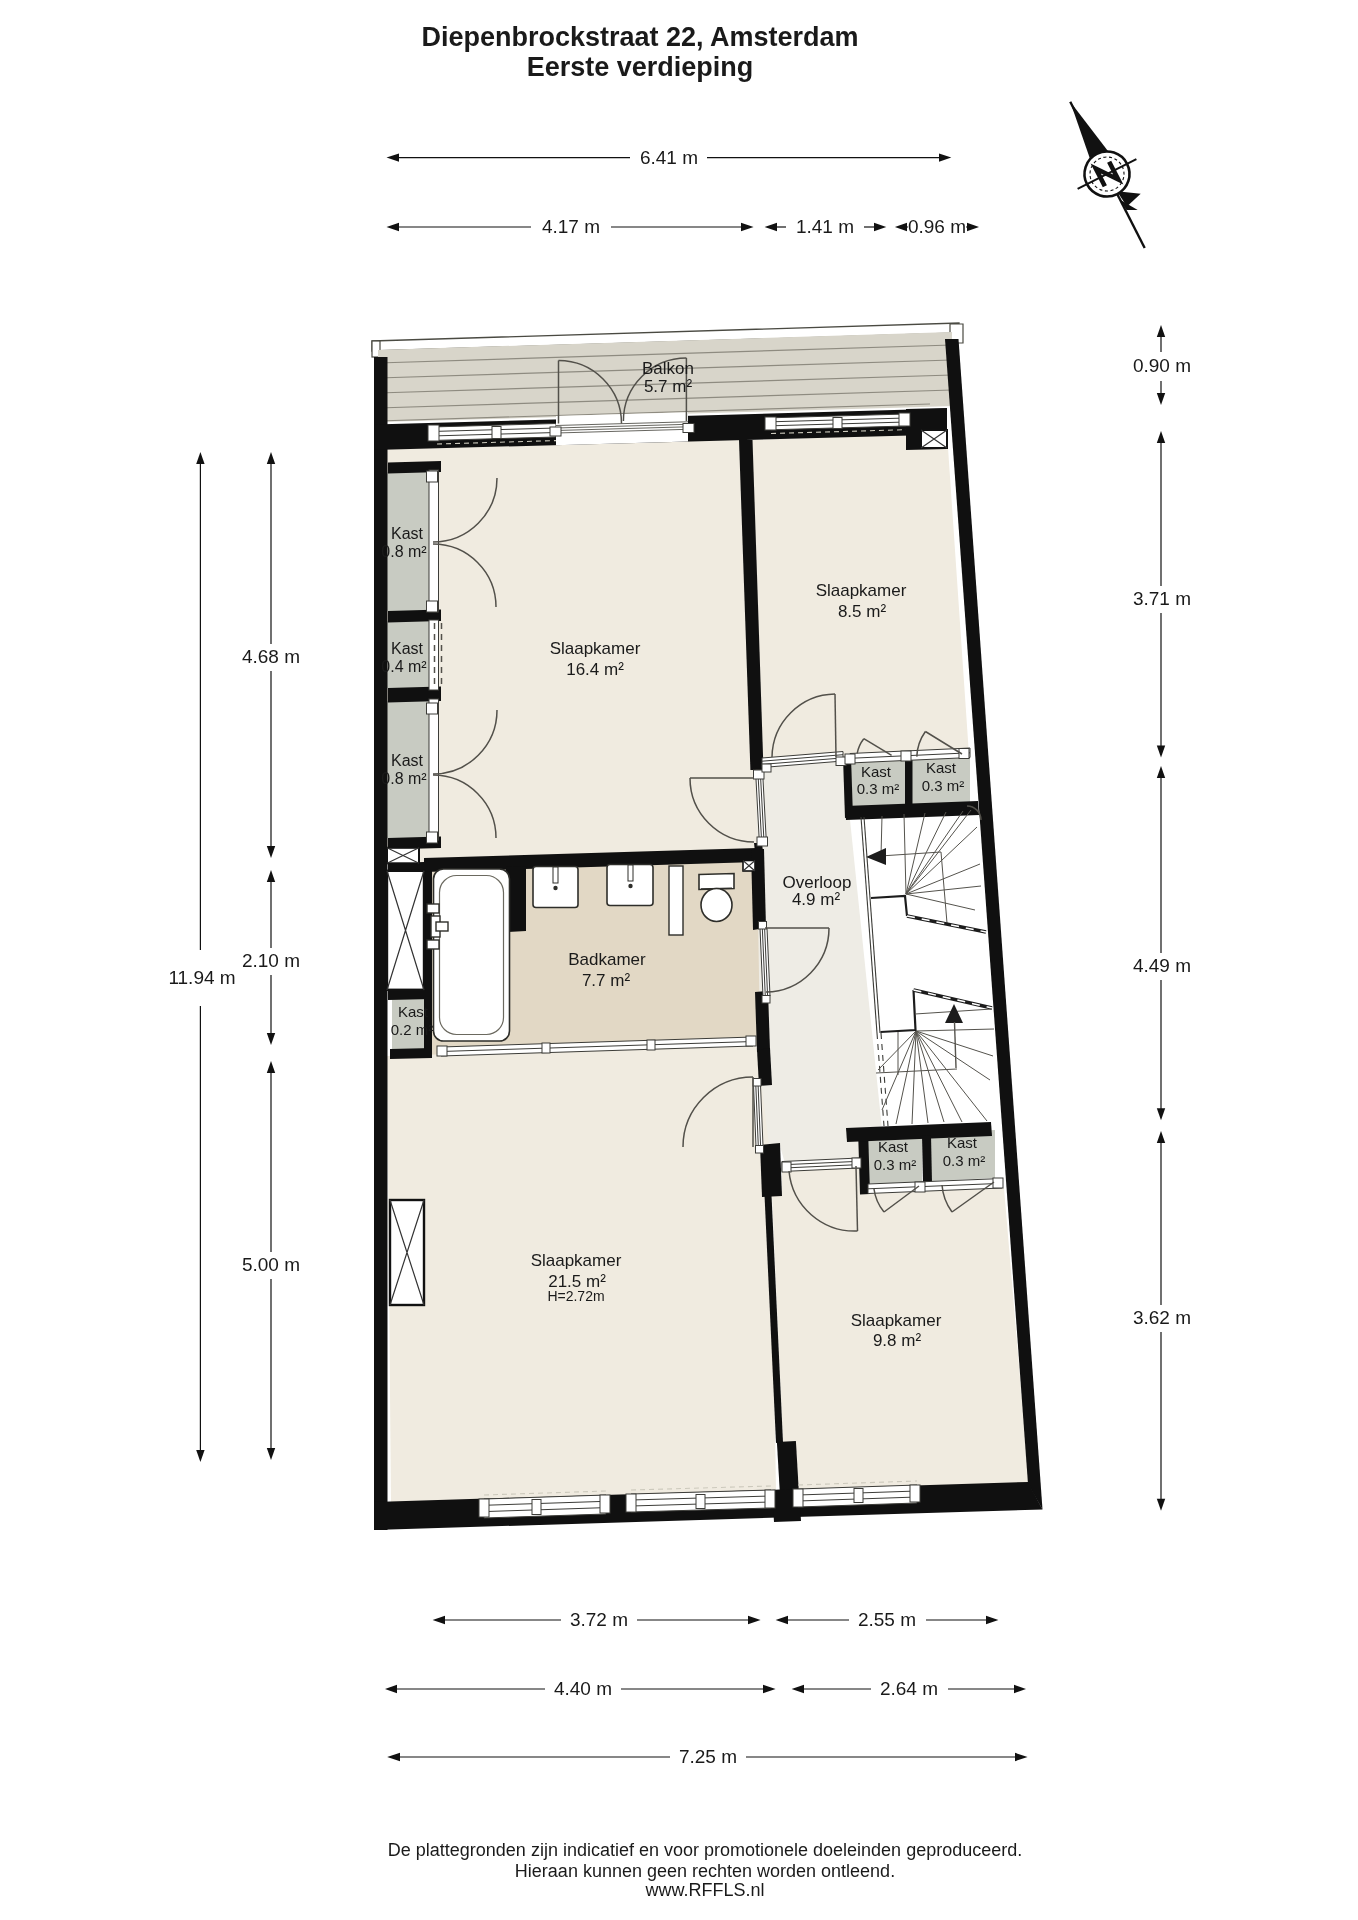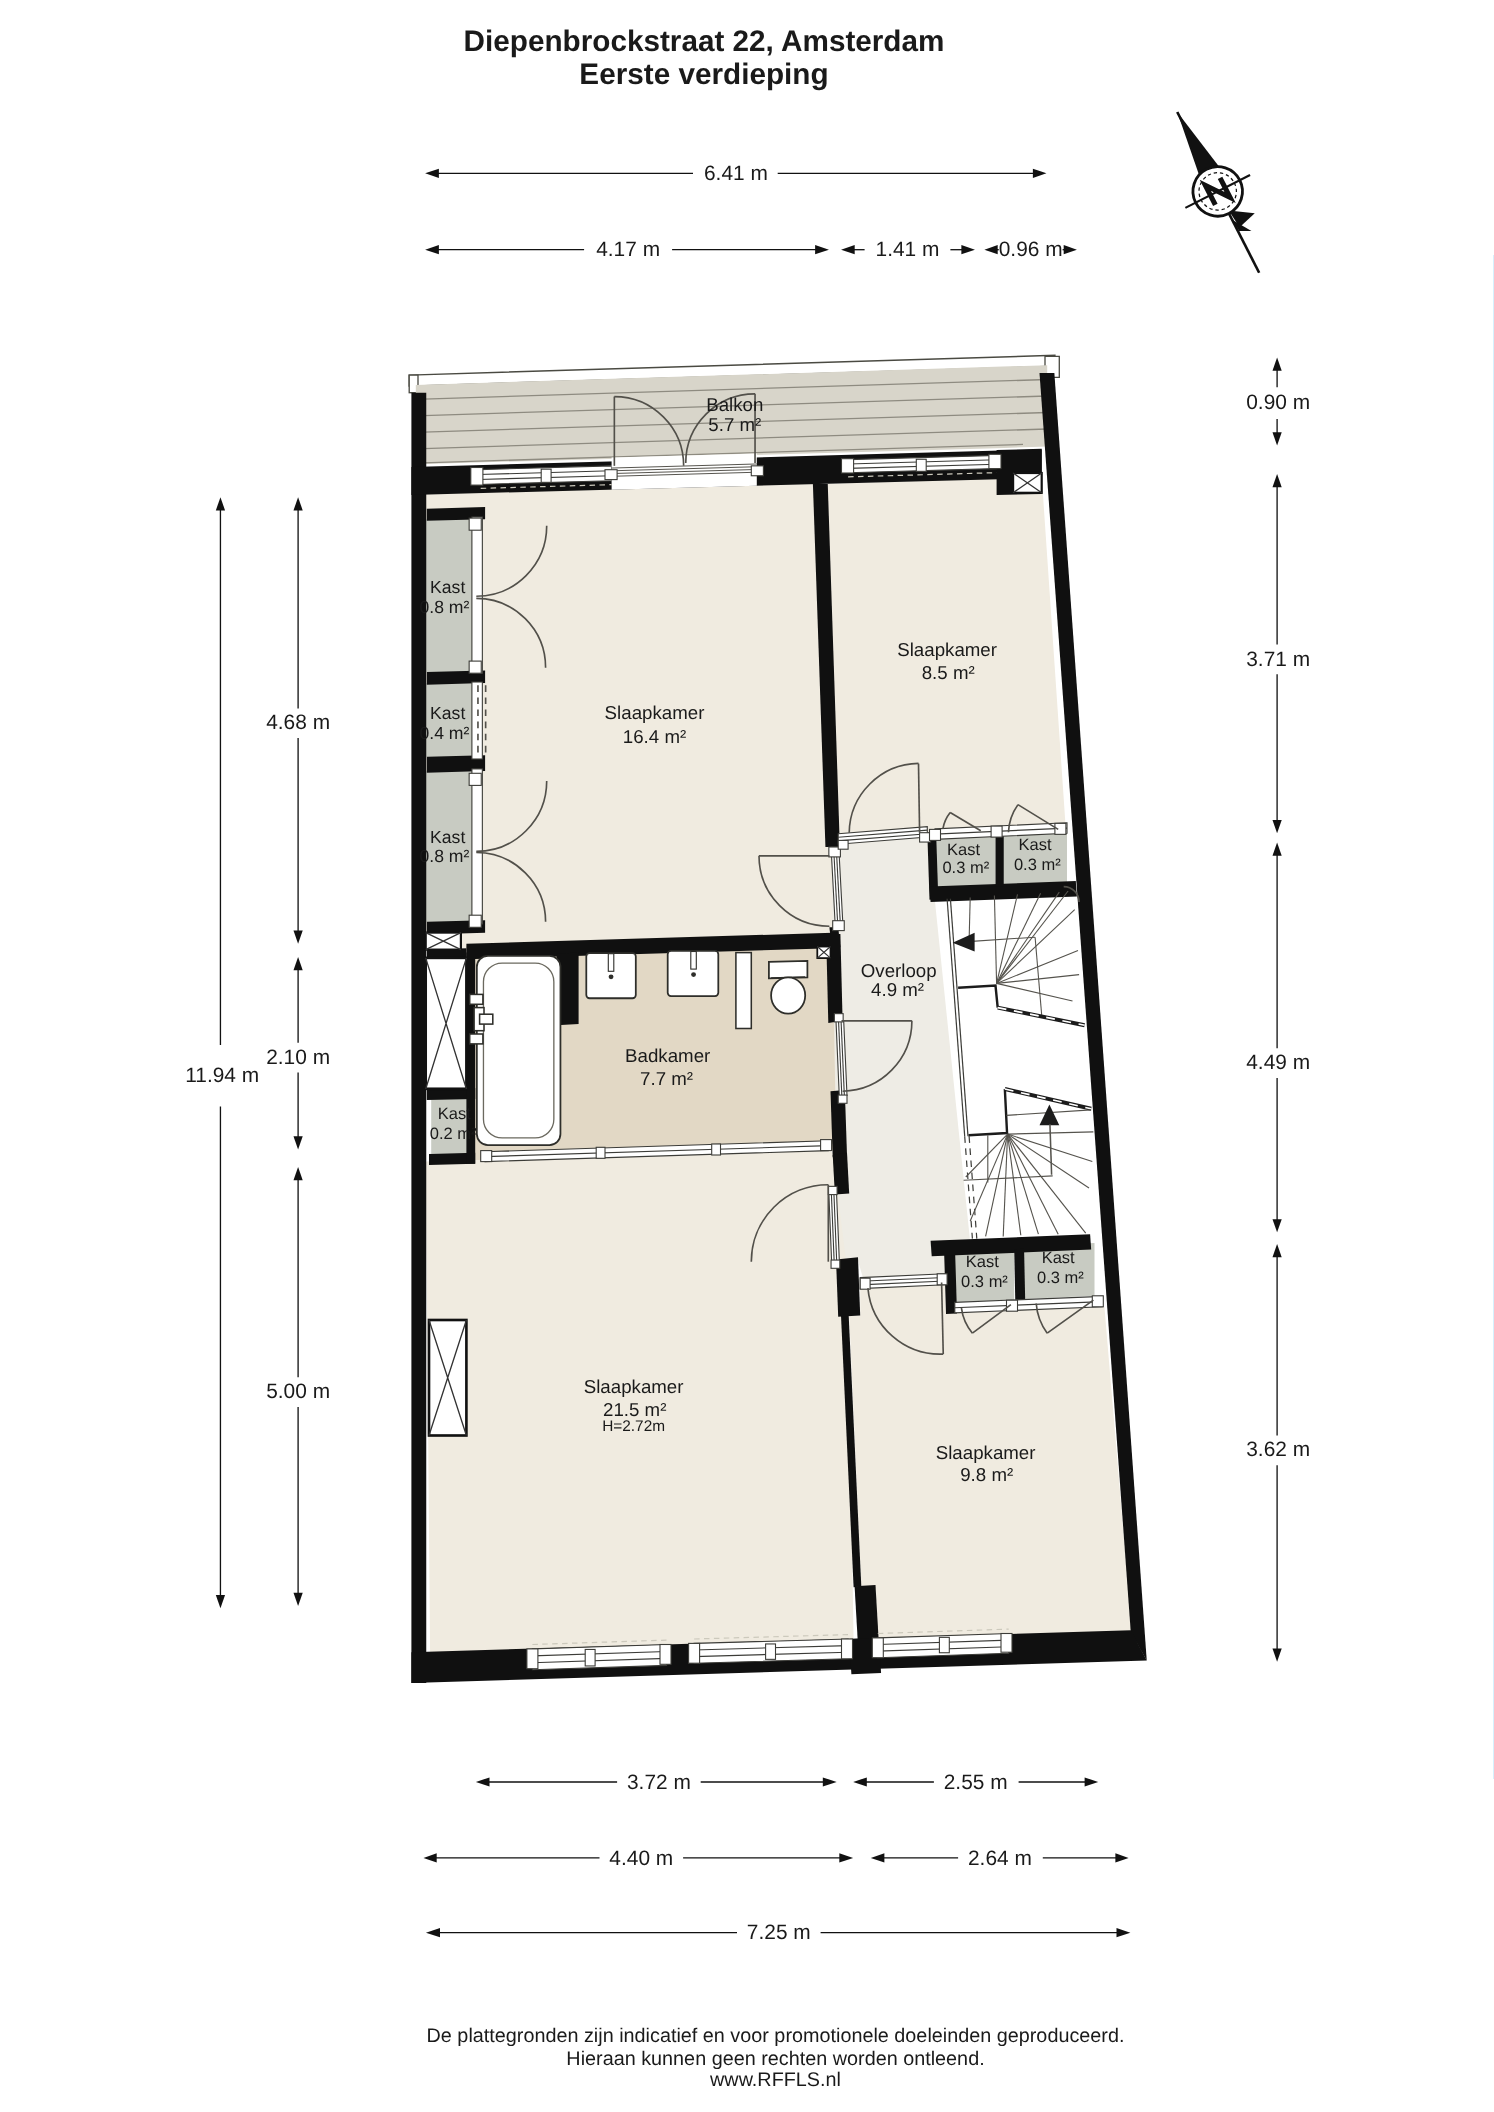--- a/index.html
+++ b/index.html
@@ -1,16 +1,16 @@
 <!DOCTYPE html>
 <html><head>
 <meta charset="utf-8">
 <style>
   html,body{margin:0;padding:0;background:#ffffff;-webkit-font-smoothing:antialiased;}
-  .page{position:relative;width:1358px;height:1920px;background:#7dd3fc;overflow:hidden;
+  .page{position:relative;width:1358px;height:1920px;background:#15803d;overflow:hidden;
         font-family:"Liberation Sans", sans-serif;}
   svg text{font-family:"Liberation Sans", sans-serif;fill:#1a1a1a;}
 </style>
 </head>
 <body>
 <div class="page">
 <svg width="1358" height="1920" viewBox="0 0 1358 1920">
 
 <rect x="0" y="0" width="1358" height="1920" fill="#ffffff"></rect>
 

